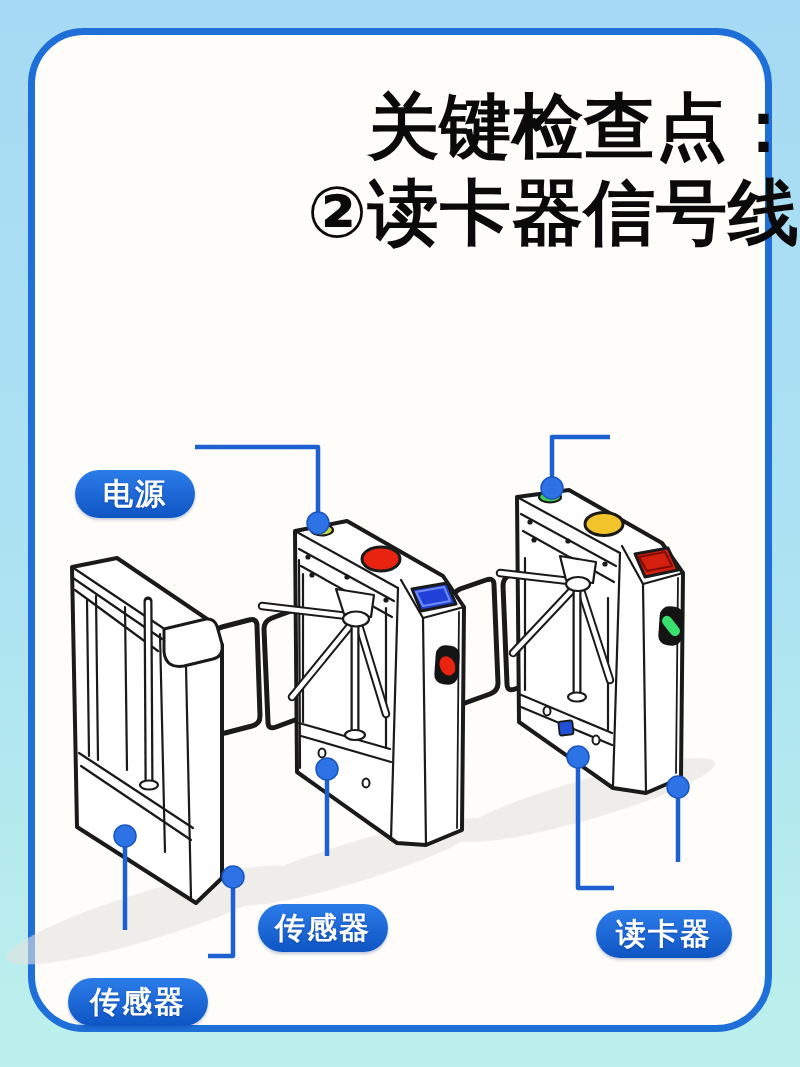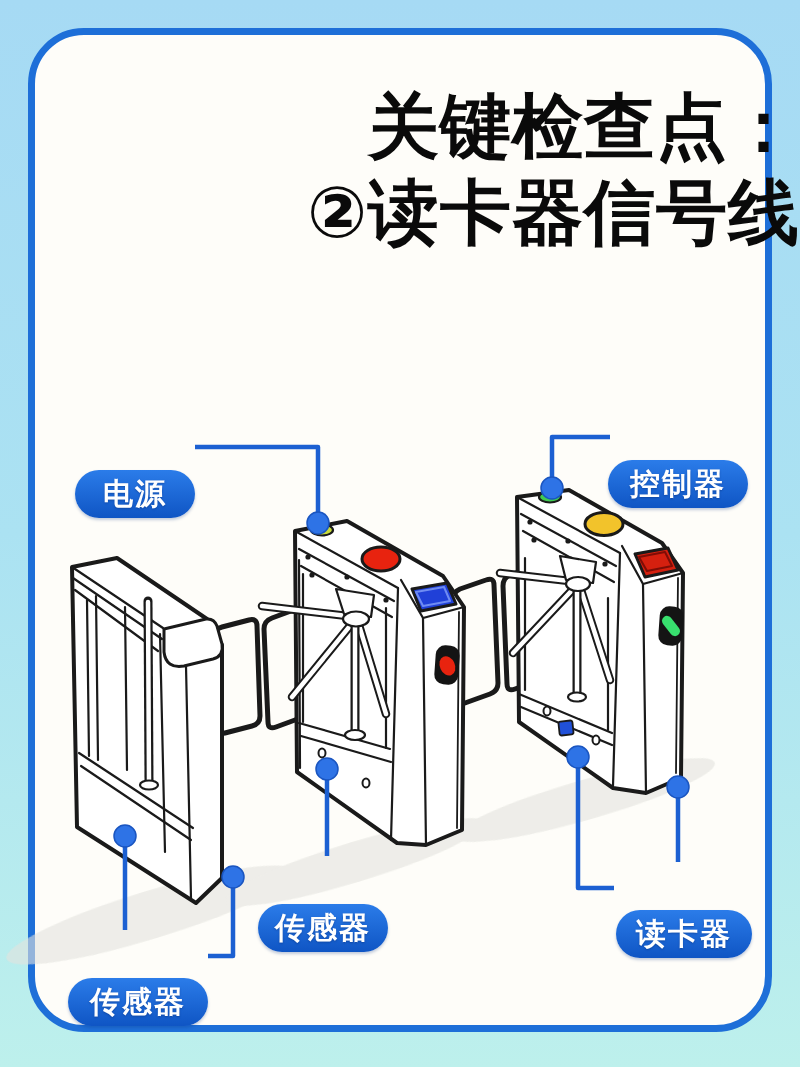--- a/index.html
+++ b/index.html
@@ -13,21 +13,21 @@
   .diagram{position:absolute;left:0;top:0;width:800px;height:1067px;}
   .badge{position:absolute;height:48px;border-radius:25px;
          background:linear-gradient(180deg,#2b7ce9 0%,#0f55c4 100%);
          color:#ffffff;font-weight:bold;font-size:30px;letter-spacing:2px;
          display:flex;align-items:center;justify-content:center;
          text-shadow:0 1px 2px rgba(0,30,90,.35);box-shadow:0 2px 3px rgba(10,50,130,.25);margin-top:46px;}
   .b-power{left:75px;top:424px;width:120px;}
   .b-controller{left:608px;top:414px;width:140px;}
   .b-sensor-left{left:68px;top:932px;width:140px;}
   .b-sensor-mid{left:258px;top:858px;width:130px;}
-  .b-reader{left:616px;top:864px;width:136px;}
+  .b-reader{left:596px;top:864px;width:136px;}
 </style>
 </head>
 <body>
 
 <div class="stage">
   <div class="card"></div>
 
   <div class="title">
     <div>关键检查点：</div>
     <div>②读卡器信号线</div>
@@ -193,17 +193,16 @@
       <circle cx="552" cy="488" r="11"></circle>
       <circle cx="125" cy="836" r="11"></circle>
       <circle cx="233" cy="877" r="11"></circle>
       <circle cx="327" cy="769" r="11"></circle>
       <circle cx="578" cy="757" r="11"></circle>
       <circle cx="678" cy="787" r="11"></circle>
     </g>
   </svg>
 
   <div class="badge b-power">电源</div>
-  <div class="badge b-controller">控制器</div>
   <div class="badge b-sensor-left">传感器</div>
   <div class="badge b-sensor-mid">传感器</div>
   <div class="badge b-reader">读卡器</div>
 </div>
 
 </body></html>

